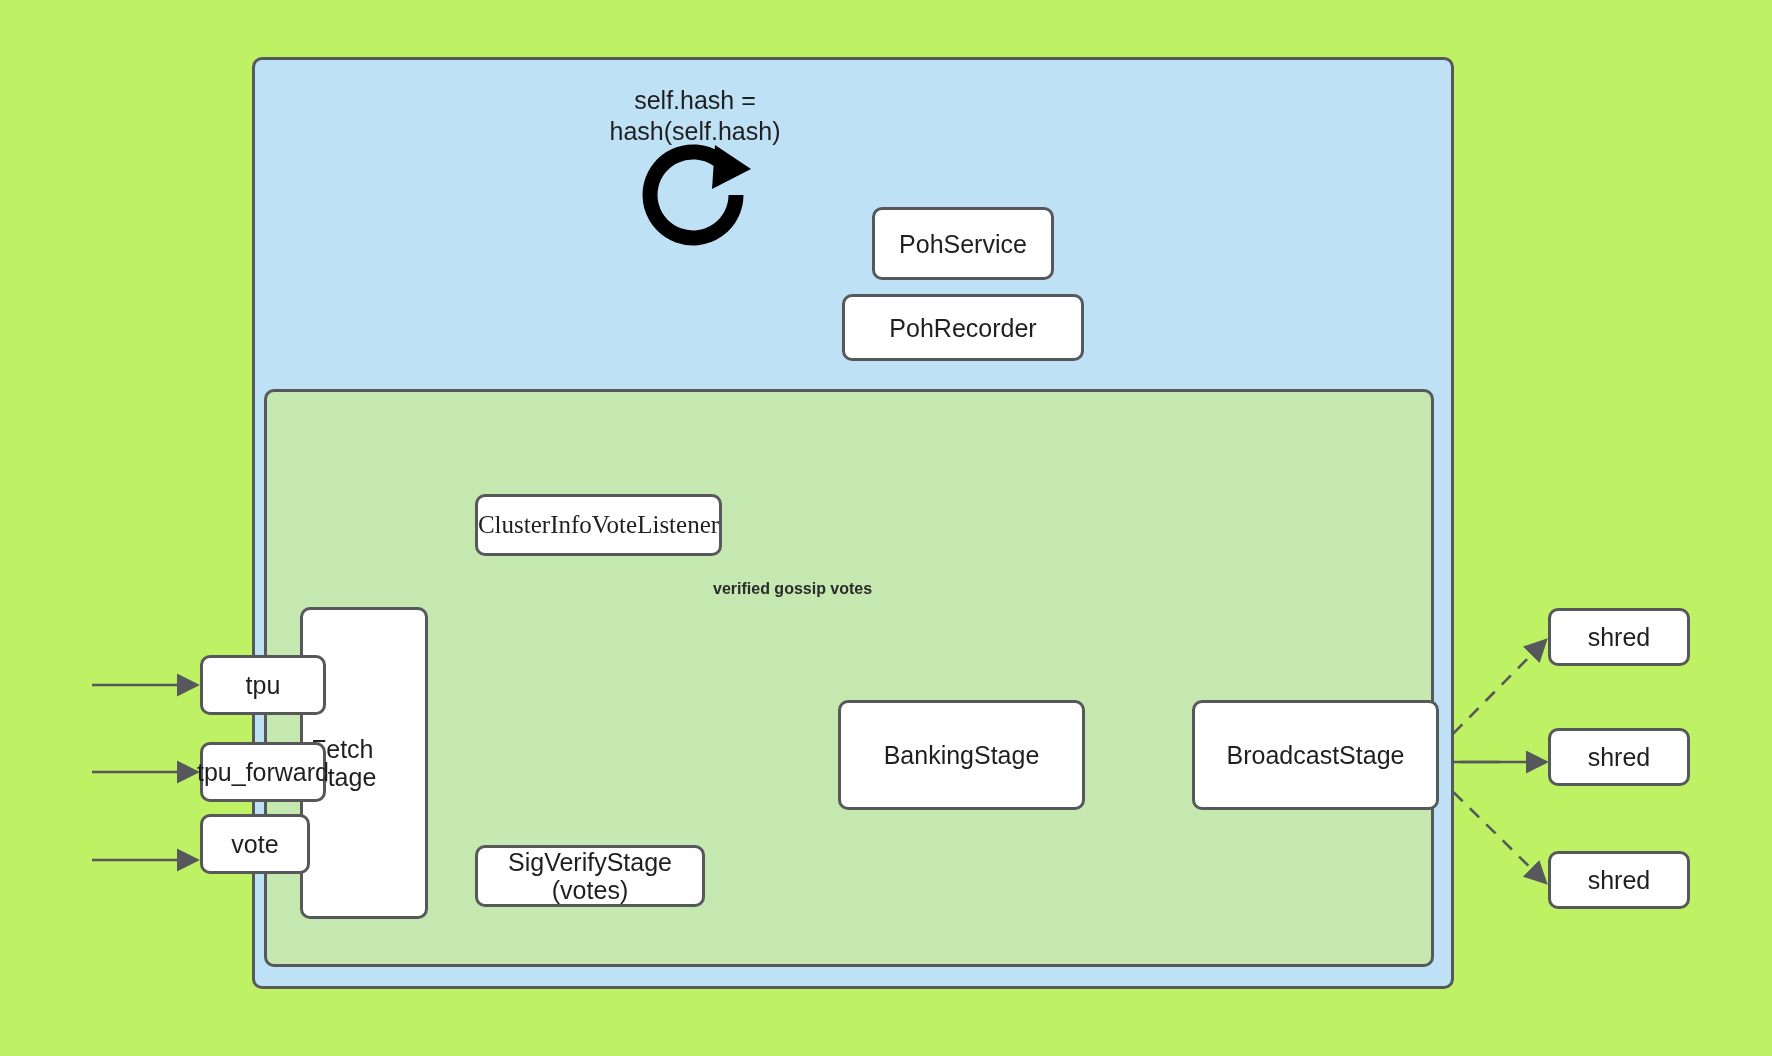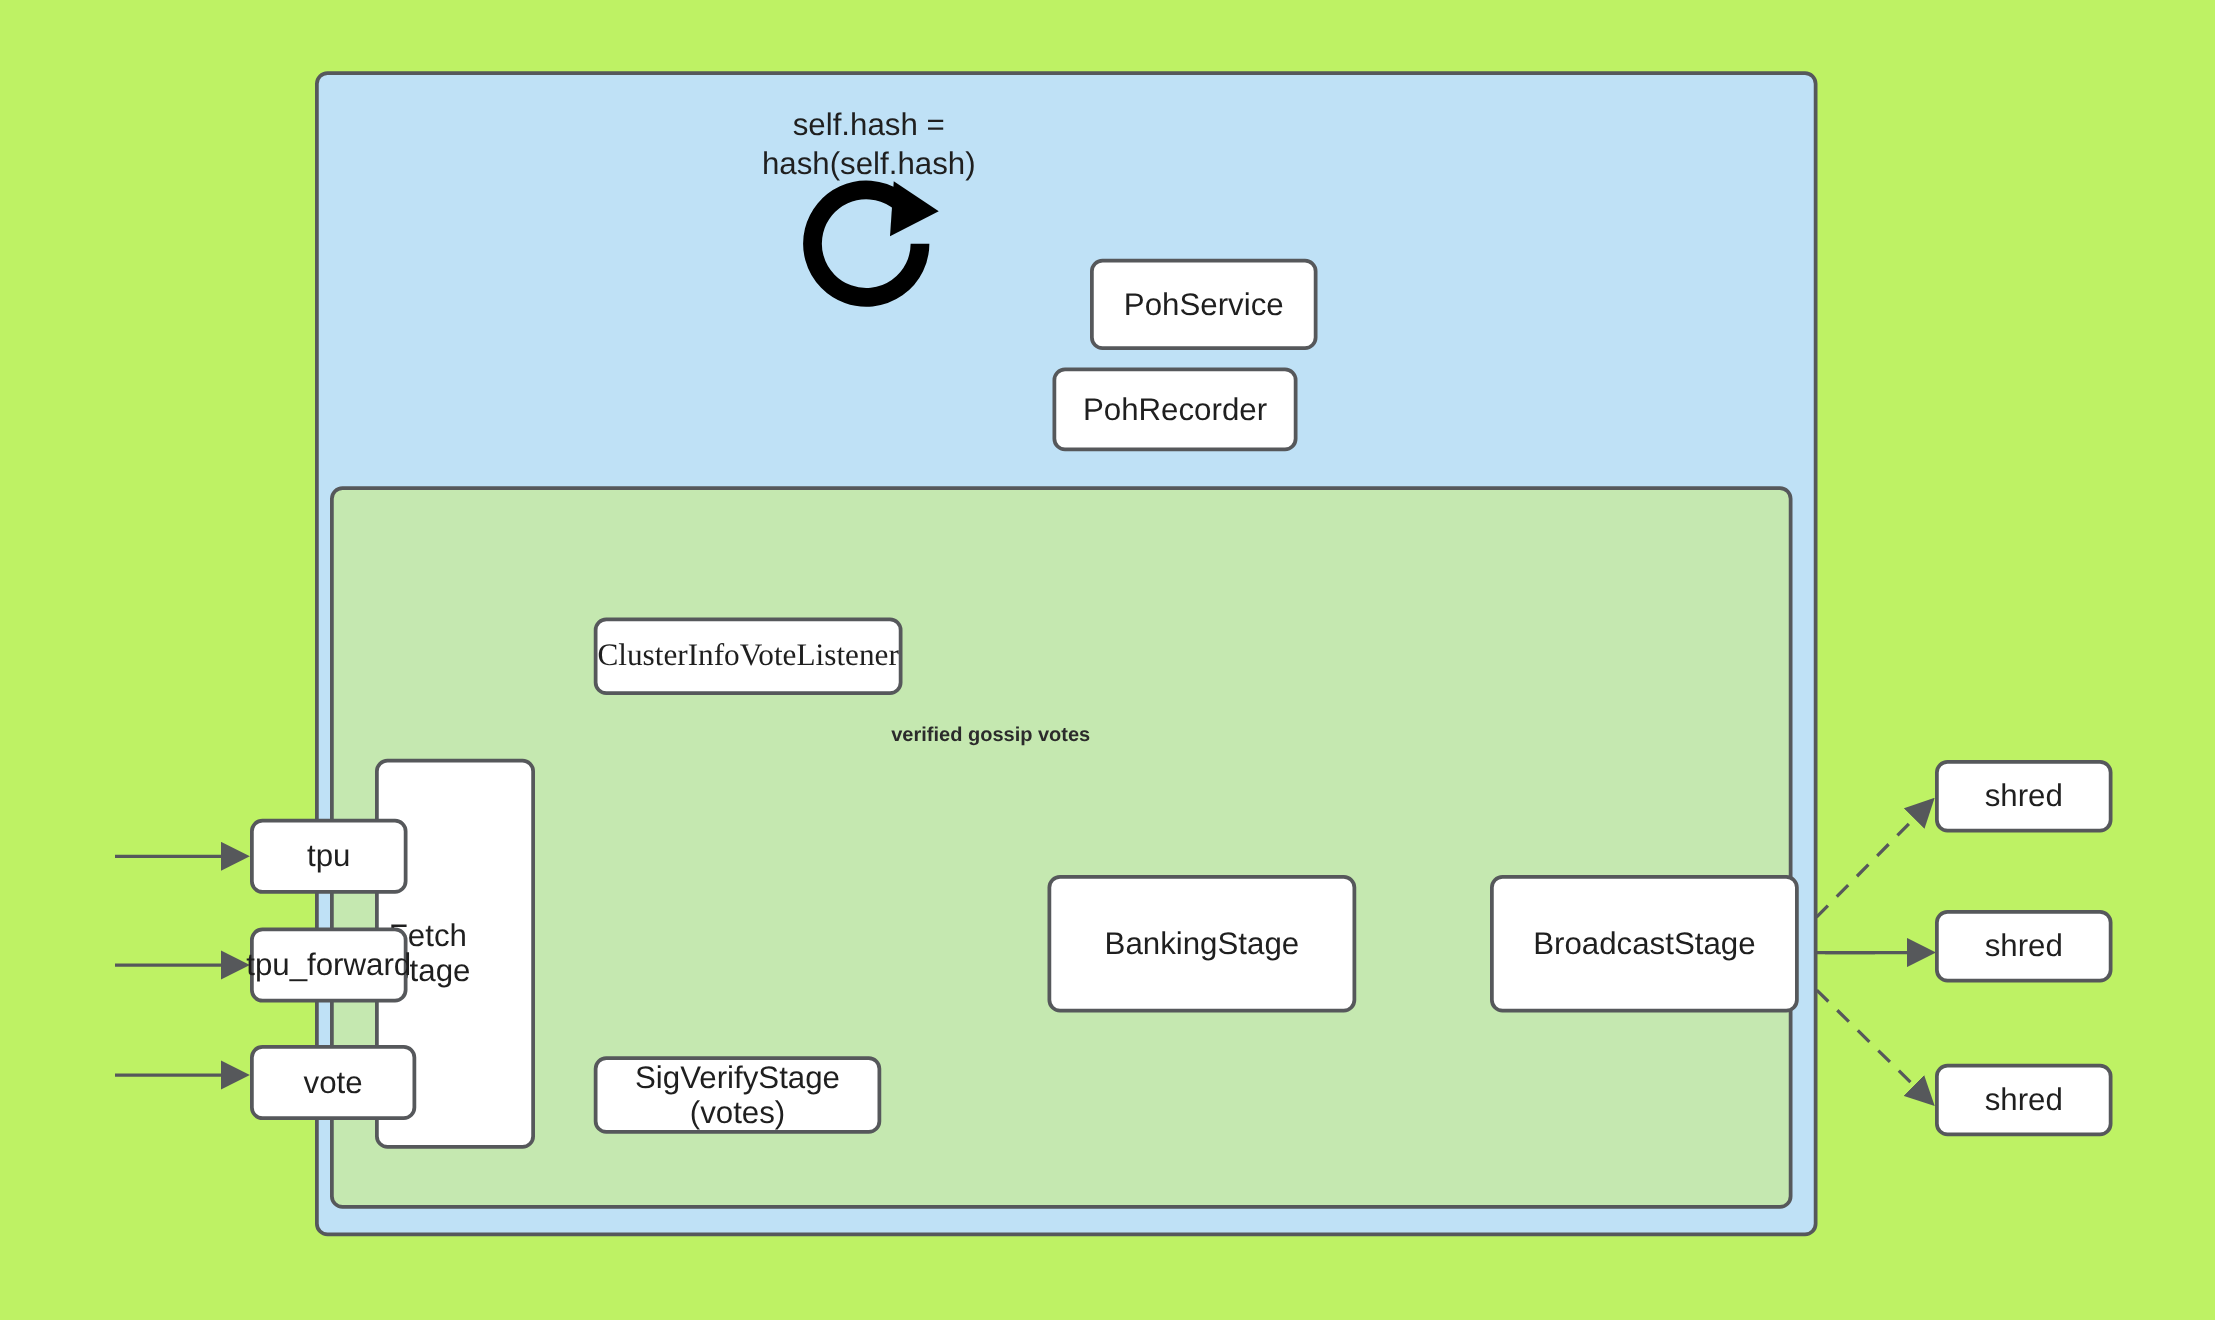--- a/index.html
+++ b/index.html
@@ -155,21 +155,21 @@
 
   <svg id="loop-icon" style="left:632px; top:139px;" width="130" height="130" viewBox="0 0 130 130">
     <path d="M 98 34 A 43 43 0 1 0 104 56" fill="none" stroke="#000000" stroke-width="15" stroke-linecap="butt"></path>
     <path d="M 83 6 L 119 30 L 80 50 Z" fill="#000000"></path>
   </svg>
 
   <div class="node" id="poh-service-node" style="left:872px; top:168px; width:182px; height:73px;margin-top:39px;">
     <span>PohService</span>
   </div>
 
-  <div class="node" id="poh-recorder-node" style="left:842px; top:294px; width:196px; height:67px;">
+  <div class="node" id="poh-recorder-node" style="left:842px; top:294px; width:242px; height:67px;">
     <span>PohRecorder</span>
   </div>
 
   <div class="node" id="cluster-info-vote-listener-node" style="left:475px; top:494px; width:247px; height:62px;font-family:Liberation Serif, serif;">
     <span>ClusterInfoVoteListener</span>
   </div>
 
 
   <div class="node" id="sigverify-votes-node" style="left:475px; top:845px; width:230px; height:62px;">
     <span>SigVerifyStage (votes)</span>
@@ -189,21 +189,21 @@
   </div>
 
   <div class="node" id="tpu-node" style="left:200px; top:655px; width:126px; height:60px;">
     <span>tpu</span>
   </div>
 
   <div class="node" id="tpu-forward-node" style="left:200px; top:742px; width:126px; height:60px;">
     <span>tpu_forward</span>
   </div>
 
-  <div class="node" id="vote-node" style="left:200px; top:836px; width:133px; height:60px;">
+  <div class="node" id="vote-node" style="left:200px; top:814px; width:110px; height:60px;">
     <span>vote</span>
   </div>
 
   <div class="node" id="shred-1-node" style="left:1548px; top:608px; width:142px; height:58px;">
     <span>shred</span>
   </div>
 
   <div class="node" id="shred-2-node" style="left:1548px; top:728px; width:142px; height:58px;">
     <span>shred</span>
   </div>

